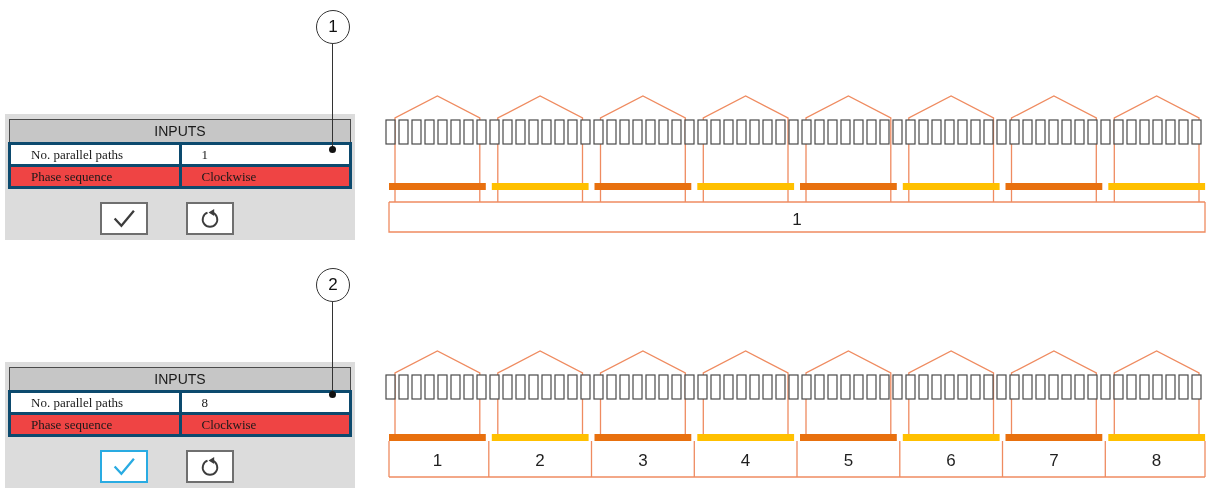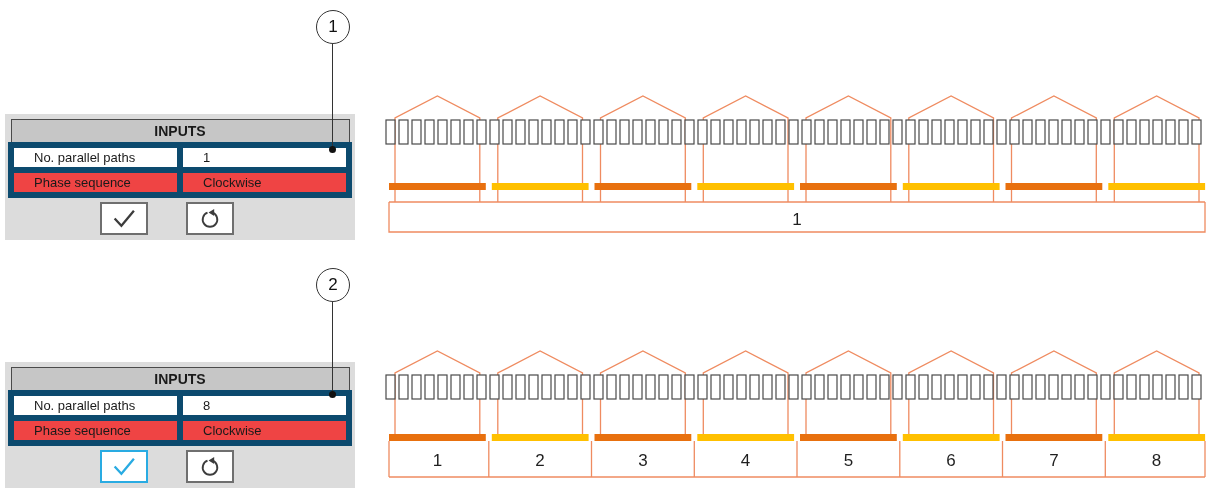--- a/index.html
+++ b/index.html
@@ -12,25 +12,25 @@
   .panel{position:absolute;left:5px;width:350px;height:126px;background:#dcdcdc;}
   #panel-0{top:114px;}
   #panel-1{top:362px;}
 
   .inputs-table{
     position:absolute;left:3px;top:5px;width:344px;
     border-collapse:collapse;font-size:13px;table-layout:fixed;
   }
   .inputs-table th{
     background:#c6c6c6;border:1px solid #4a4a4a;height:22px;
-    font-weight:bold;font-size:14px;text-align:center;padding:0;
+    font-weight:normal;font-size:14px;text-align:center;padding:0;
   }
   .inputs-table td{
-    border:6px solid #0c4a6e;background:#ffffff;height:19px;
-    padding:0 20px;overflow:hidden;white-space:nowrap;
+    border:3px solid #0c4a6e;background:#ffffff;height:19px;
+    padding:0 20px;overflow:hidden;white-space:nowrap;font-family:Liberation Serif, serif;
   }
   .inputs-table tr.alt td{background:#ef4444;}
   .inputs-table td.lbl{width:244px;}
   .inputs-table td.val{width:96px;}
 
   .icon-btn{
     position:absolute;top:88px;width:48px;height:33px;
     background:#ffffff;border:2px solid #6f6f6f;padding:0;cursor:pointer;
     display:flex;align-items:center;justify-content:center;
   }

